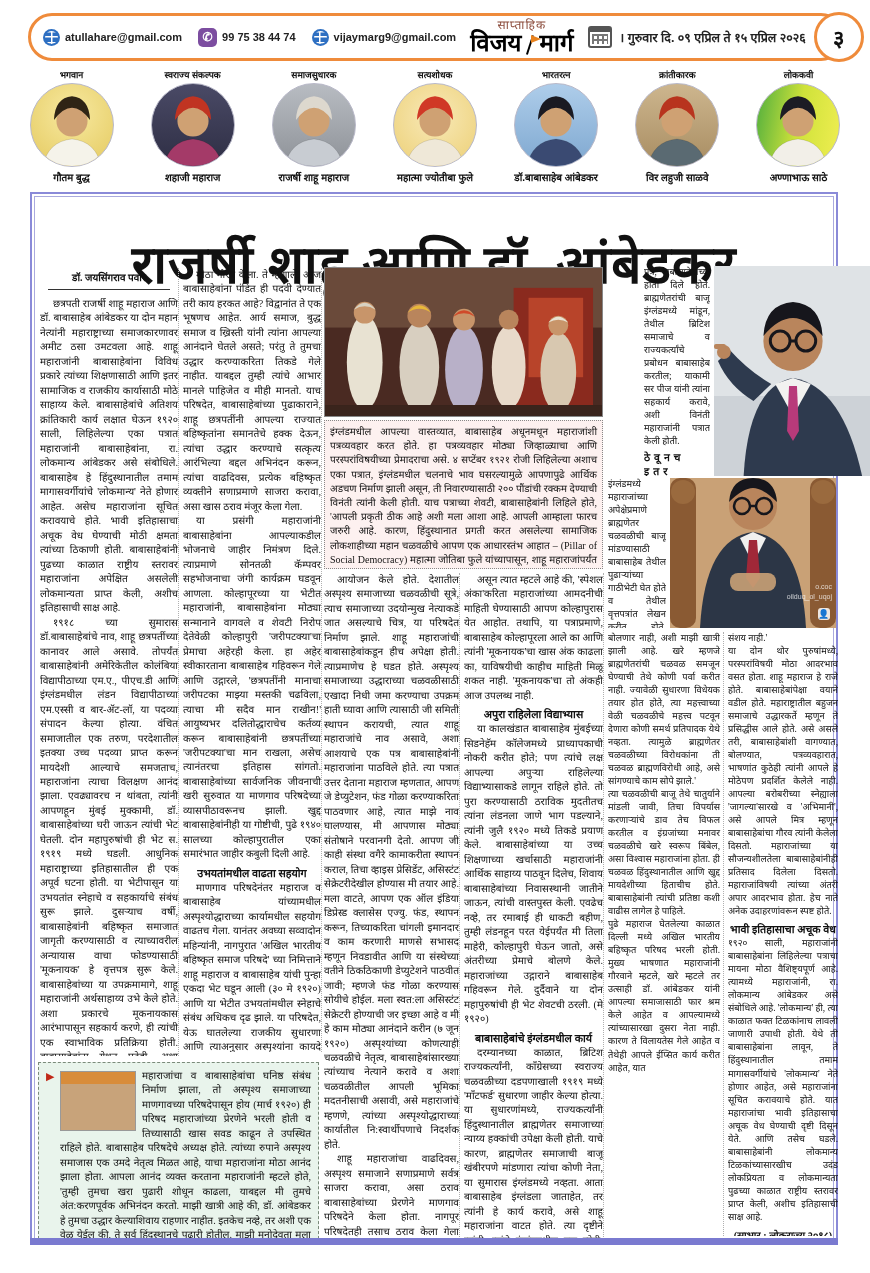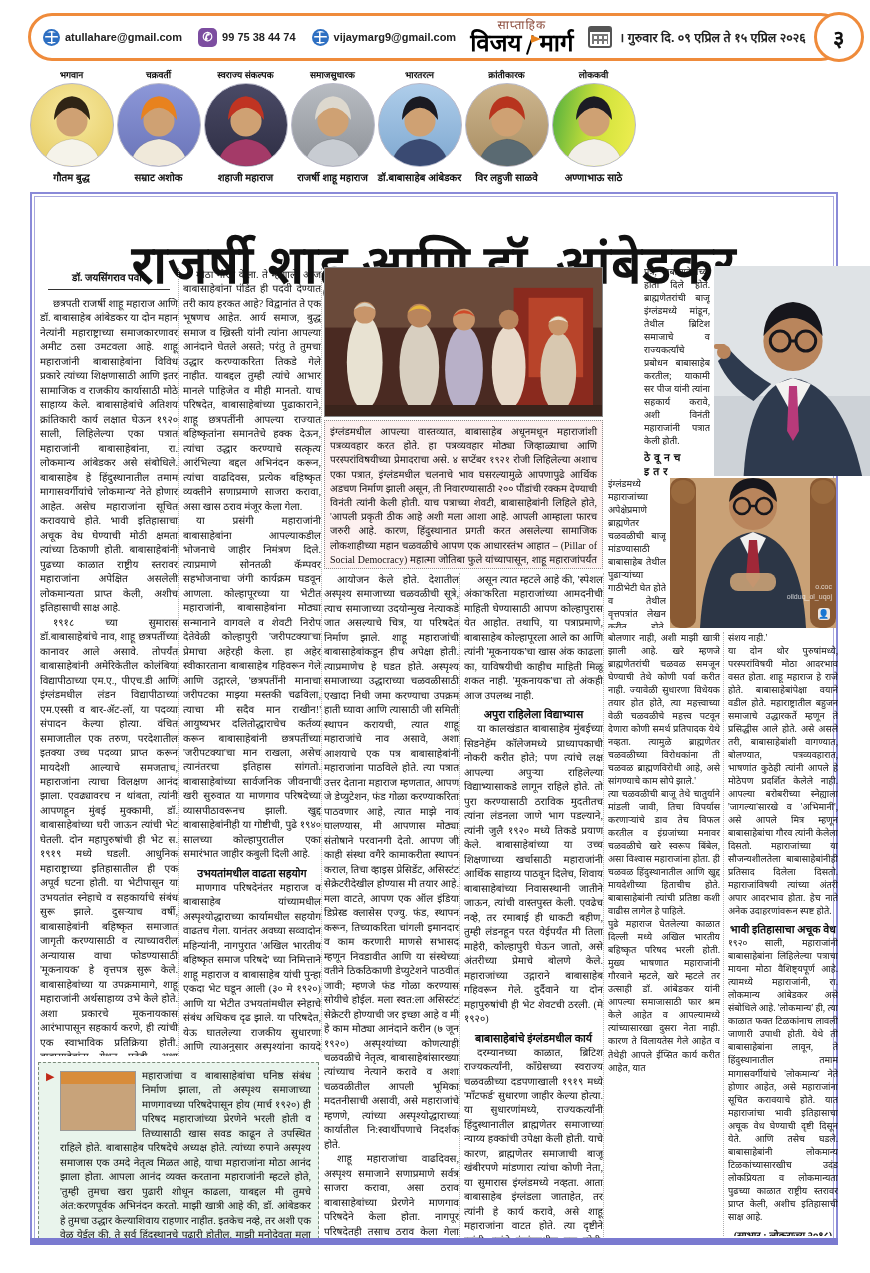--- a/index.html
+++ b/index.html
@@ -32,21 +32,21 @@
   .calendar:before{content:"";position:absolute;left:0;right:0;top:0;height:4px;background:#555;}
   .calendar:after{content:"";position:absolute;left:2px;right:2px;top:6px;bottom:2px;
     background:repeating-linear-gradient(90deg,#777 0 2px,transparent 2px 5px),
                repeating-linear-gradient(#777 0 2px,transparent 2px 5px);}
   .date-text{font-size:12.5px;}
   .pagenum{margin-left:auto;width:44px;height:44px;border:3px solid #ef8b3b;border-radius:50%;
     background:#fff;display:flex;align-items:center;justify-content:center;
     font-size:22px;font-weight:bold;flex:0 0 auto;}
   
   .portraits{position:absolute;left:28px;top:68px;width:814px;height:120px;
-    display:flex;}
+    display:flex;justify-content:space-between;}
   .portrait{width:87px;display:flex;flex-direction:column;align-items:center;
     font-family:"Liberation Sans",sans-serif;}
   .p-top{font-size:9px;font-weight:bold;margin-bottom:2px;white-space:nowrap;}
   .p-circle{width:82px;height:82px;border-radius:50%;border:1px solid #b8b8c8;overflow:hidden;flex:0 0 auto;}
   .p-circle svg{display:block;width:100%;height:100%;}
   .p-name{font-size:10px;font-weight:bold;margin-top:3px;white-space:nowrap;}
   
   .article-box{position:absolute;left:30px;top:192px;width:808px;height:1052px;
     border:2px solid #8a8ad8;box-sizing:border-box;background:#fff;}
   .article-inner{position:absolute;inset:2px;border:1px solid #aaaade;}
@@ -133,31 +133,20 @@
         <div class="p-circle" style="background: radial-gradient(circle at 50% 35%, rgb(247, 233, 160), rgb(228, 201, 94));">
           <svg viewBox="0 0 100 100">
             <path d="M14,102 Q20,70 50,67 Q80,70 86,102 Z" fill="var(--cloth)" stroke="#00000022"></path>
             <circle cx="50" cy="45" r="19" fill="#cfa173"></circle>
             <path d="M28,44 Q29,17 50,15 Q71,17 72,44 Q61,29 50,29 Q39,29 28,44 Z" fill="var(--turban)"></path>
           </svg>
         </div>
         <div class="p-name">गौतम बुद्ध</div>
       </div>
 
-      <div class="portrait" style="--bg: linear-gradient(#8c97d8,#6a74b8); --turban: #e8821e; --cloth: #f0e9da;">
-        <div class="p-top">चक्रवर्ती</div>
-        <div class="p-circle" style="background: linear-gradient(rgb(140, 151, 216), rgb(106, 116, 184));">
-          <svg viewBox="0 0 100 100">
-            <path d="M14,102 Q20,70 50,67 Q80,70 86,102 Z" fill="var(--cloth)" stroke="#00000022"></path>
-            <circle cx="50" cy="45" r="19" fill="#cfa173"></circle>
-            <path d="M28,44 Q29,17 50,15 Q71,17 72,44 Q61,29 50,29 Q39,29 28,44 Z" fill="var(--turban)"></path>
-          </svg>
-        </div>
-        <div class="p-name">सम्राट अशोक</div>
-      </div>
 
       <div class="portrait" style="--bg: linear-gradient(#4a4a66,#2e2e44); --turban: #c03422; --cloth: #a43a68;">
         <div class="p-top">स्वराज्य संकल्पक</div>
         <div class="p-circle" style="background: linear-gradient(rgb(74, 74, 102), rgb(46, 46, 68));">
           <svg viewBox="0 0 100 100">
             <path d="M14,102 Q20,70 50,67 Q80,70 86,102 Z" fill="var(--cloth)" stroke="#00000022"></path>
             <circle cx="50" cy="45" r="19" fill="#cfa173"></circle>
             <path d="M28,44 Q29,17 50,15 Q71,17 72,44 Q61,29 50,29 Q39,29 28,44 Z" fill="var(--turban)"></path>
           </svg>
         </div>
@@ -170,20 +159,31 @@
         <div class="p-circle" style="background: linear-gradient(rgb(184, 188, 194), rgb(142, 146, 152));">
           <svg viewBox="0 0 100 100">
             <path d="M14,102 Q20,70 50,67 Q80,70 86,102 Z" fill="var(--cloth)" stroke="#00000022"></path>
             <circle cx="50" cy="45" r="19" fill="#cfa173"></circle>
             <path d="M28,44 Q29,17 50,15 Q71,17 72,44 Q61,29 50,29 Q39,29 28,44 Z" fill="var(--turban)"></path>
           </svg>
         </div>
         <div class="p-name">राजर्षी शाहू महाराज</div>
       </div>
 
+      <div class="portrait" style="--bg: radial-gradient(circle at 50% 40%, #f8e9b8, #eccf74); --turban: #d03826; --cloth: #efe8d8;">
+        <div class="p-top">सत्यशोधक</div>
+        <div class="p-circle" style="background: radial-gradient(circle at 50% 40%, rgb(248, 233, 184), rgb(236, 207, 116));">
+          <svg viewBox="0 0 100 100">
+            <path d="M14,102 Q20,70 50,67 Q80,70 86,102 Z" fill="var(--cloth)" stroke="#00000022"></path>
+            <circle cx="50" cy="45" r="19" fill="#cfa173"></circle>
+            <path d="M28,44 Q29,17 50,15 Q71,17 72,44 Q61,29 50,29 Q39,29 28,44 Z" fill="var(--turban)"></path>
+          </svg>
+        </div>
+        <div class="p-name">महात्मा ज्योतीबा फुले</div>
+      </div>
 
       <div class="portrait" style="--bg: linear-gradient(#aecdea,#7fa8d0); --turban: #1a1a22; --cloth: #3a4a72;">
         <div class="p-top">भारतरत्न</div>
         <div class="p-circle" style="background: linear-gradient(rgb(174, 205, 234), rgb(127, 168, 208));">
           <svg viewBox="0 0 100 100">
             <path d="M14,102 Q20,70 50,67 Q80,70 86,102 Z" fill="var(--cloth)" stroke="#00000022"></path>
             <circle cx="50" cy="45" r="19" fill="#cfa173"></circle>
             <path d="M28,44 Q29,17 50,15 Q71,17 72,44 Q61,29 50,29 Q39,29 28,44 Z" fill="var(--turban)"></path>
           </svg>
         </div>

